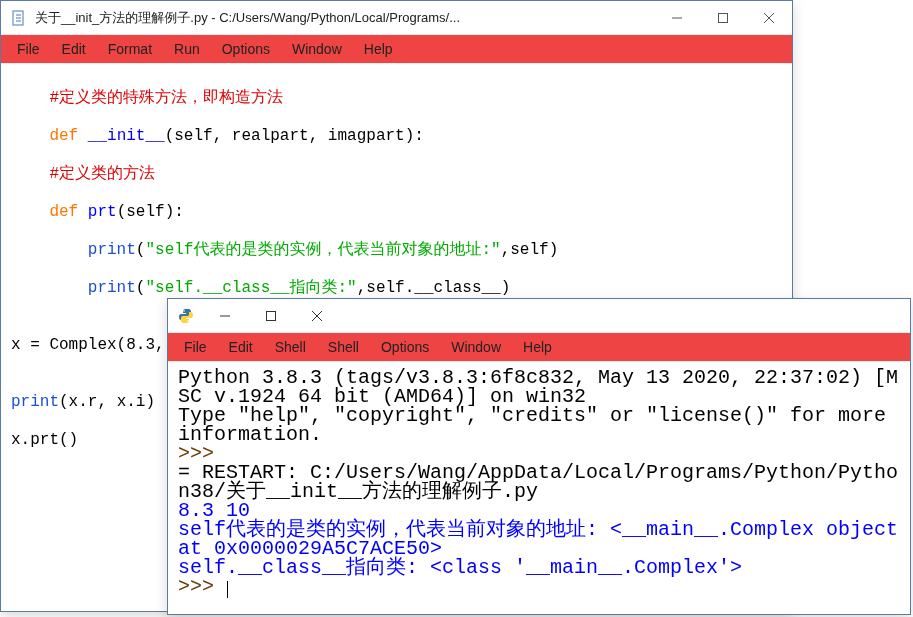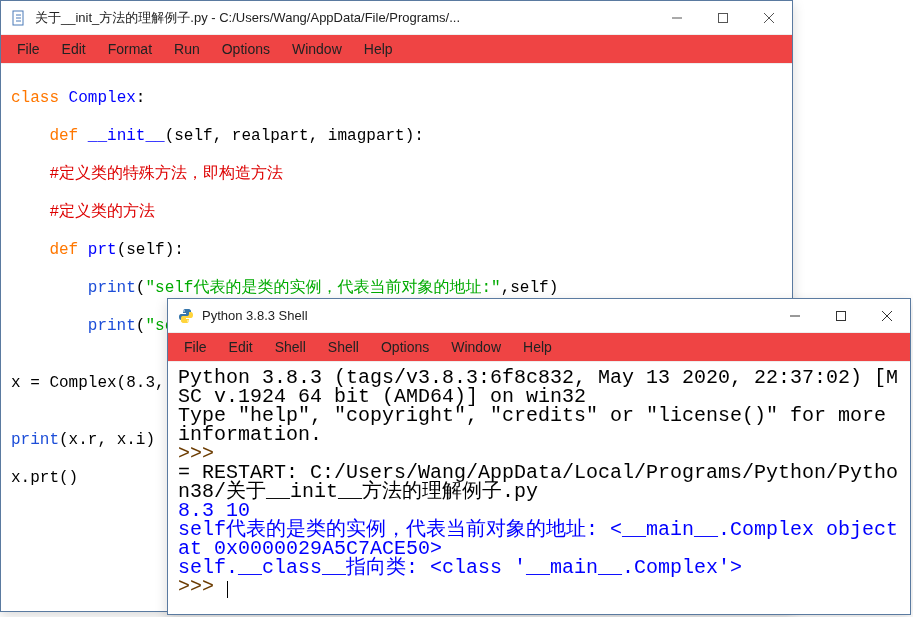--- a/index.html
+++ b/index.html
@@ -123,21 +123,21 @@
 <body>
 
 <div class="window editor-window">
   <div class="titlebar">
     <span class="title-icon">
       <svg width="16" height="16" viewBox="0 0 16 16">
           <rect x="2" y="1" width="10" height="14" fill="#fff" stroke="#4a7ab8"></rect>
           <path d="M5 5h5M5 8h5M5 11h5" stroke="#4a7ab8" stroke-width="1"></path>
         </svg>
     </span>
-    <span class="title-text">关于__init_方法的理解例子.py - C:/Users/Wang/AppData/File/Programs/...</span>
+    <span class="title-text">关于__init_方法的理解例子.py - C:/Users/Wang/Python/Local/Programs/...</span>
     <div class="win-controls">
       <div class="win-btn">
         <svg width="10" height="10">
             <path d="M0 5h10" stroke="#555" stroke-width="1"></path>
           </svg>
       </div>
       <div class="win-btn">
         <svg width="10" height="10">
             <rect x="0.5" y="0.5" width="9" height="9" fill="none" stroke="#555"></rect>
           </svg>
@@ -152,23 +152,22 @@
   <div class="menubar">
     <span class="menu-item">File</span>
     <span class="menu-item">Edit</span>
     <span class="menu-item">Format</span>
     <span class="menu-item">Run</span>
     <span class="menu-item">Options</span>
     <span class="menu-item">Window</span>
     <span class="menu-item">Help</span>
   </div>
   <div class="code-area">
-<span class="line"><span class="kw">class</span><span class="cls"> Complex</span><span>:</span></span>
+<span class="line"><span class="cmt">    #定义类的特殊方法，即构造方法</span></span>
 <span class="line"><span class="kw">    def</span><span class="def"> __init__</span><span>(self, realpart, imagpart):</span></span>
-<span class="line"><span class="cmt">    #定义类的特殊方法，即构造方法</span></span>
 <span class="line"><span class="cmt">    #定义类的方法</span></span>
 <span class="line"><span class="kw">    def</span><span class="def"> prt</span><span>(self):</span></span>
 <span class="line"><span>        </span><span class="builtin">print</span><span>(</span><span class="str">"self代表的是类的实例，代表当前对象的地址:"</span><span>,self)</span></span>
 <span class="line"><span>        </span><span class="builtin">print</span><span>(</span><span class="str">"self.__class__指向类:"</span><span>,self.__class__)</span></span>
 <span class="line"><span></span></span>
 <span class="line"><span>x = Complex(8.3, 10)    </span><span class="cmt">#实例化类</span></span>
 <span class="line"><span></span></span>
 <span class="line"><span class="builtin">print</span><span>(x.r, x.i)</span></span>
 <span class="line"><span>x.prt()</span></span>
   </div>
@@ -177,21 +176,20 @@
 <div class="window shell-window">
   <div class="titlebar">
     <span class="title-icon">
       <svg width="16" height="16" viewBox="0 0 16 16">
           <path d="M8 1C5 1 5 3 5 3v2h3v1H3S1 6 1 9s2 3 2 3h2v-2s0-2 2-2h4s2 0 2-2V3s0-2-3-2H8z" fill="#3776ab"></path>
           <circle cx="6" cy="3" r="0.8" fill="#fff"></circle>
           <path d="M8 15c3 0 3-2 3-2v-2H8v-1h5s2 0 2-3-2-3-2-3h-2v2s0 2-2 2H5s-2 0-2 2v3s0 2 3 2h2z" fill="#ffd43b"></path>
           <circle cx="10" cy="13" r="0.8" fill="#fff"></circle>
         </svg>
     </span>
-    <span class="title-text">Python 3.8.3 Shell</span>
     <div class="win-controls">
       <div class="win-btn">
         <svg width="10" height="10">
             <path d="M0 5h10" stroke="#333" stroke-width="1"></path>
           </svg>
       </div>
       <div class="win-btn">
         <svg width="10" height="10">
             <rect x="0.5" y="0.5" width="9" height="9" fill="none" stroke="#333"></rect>
           </svg>

